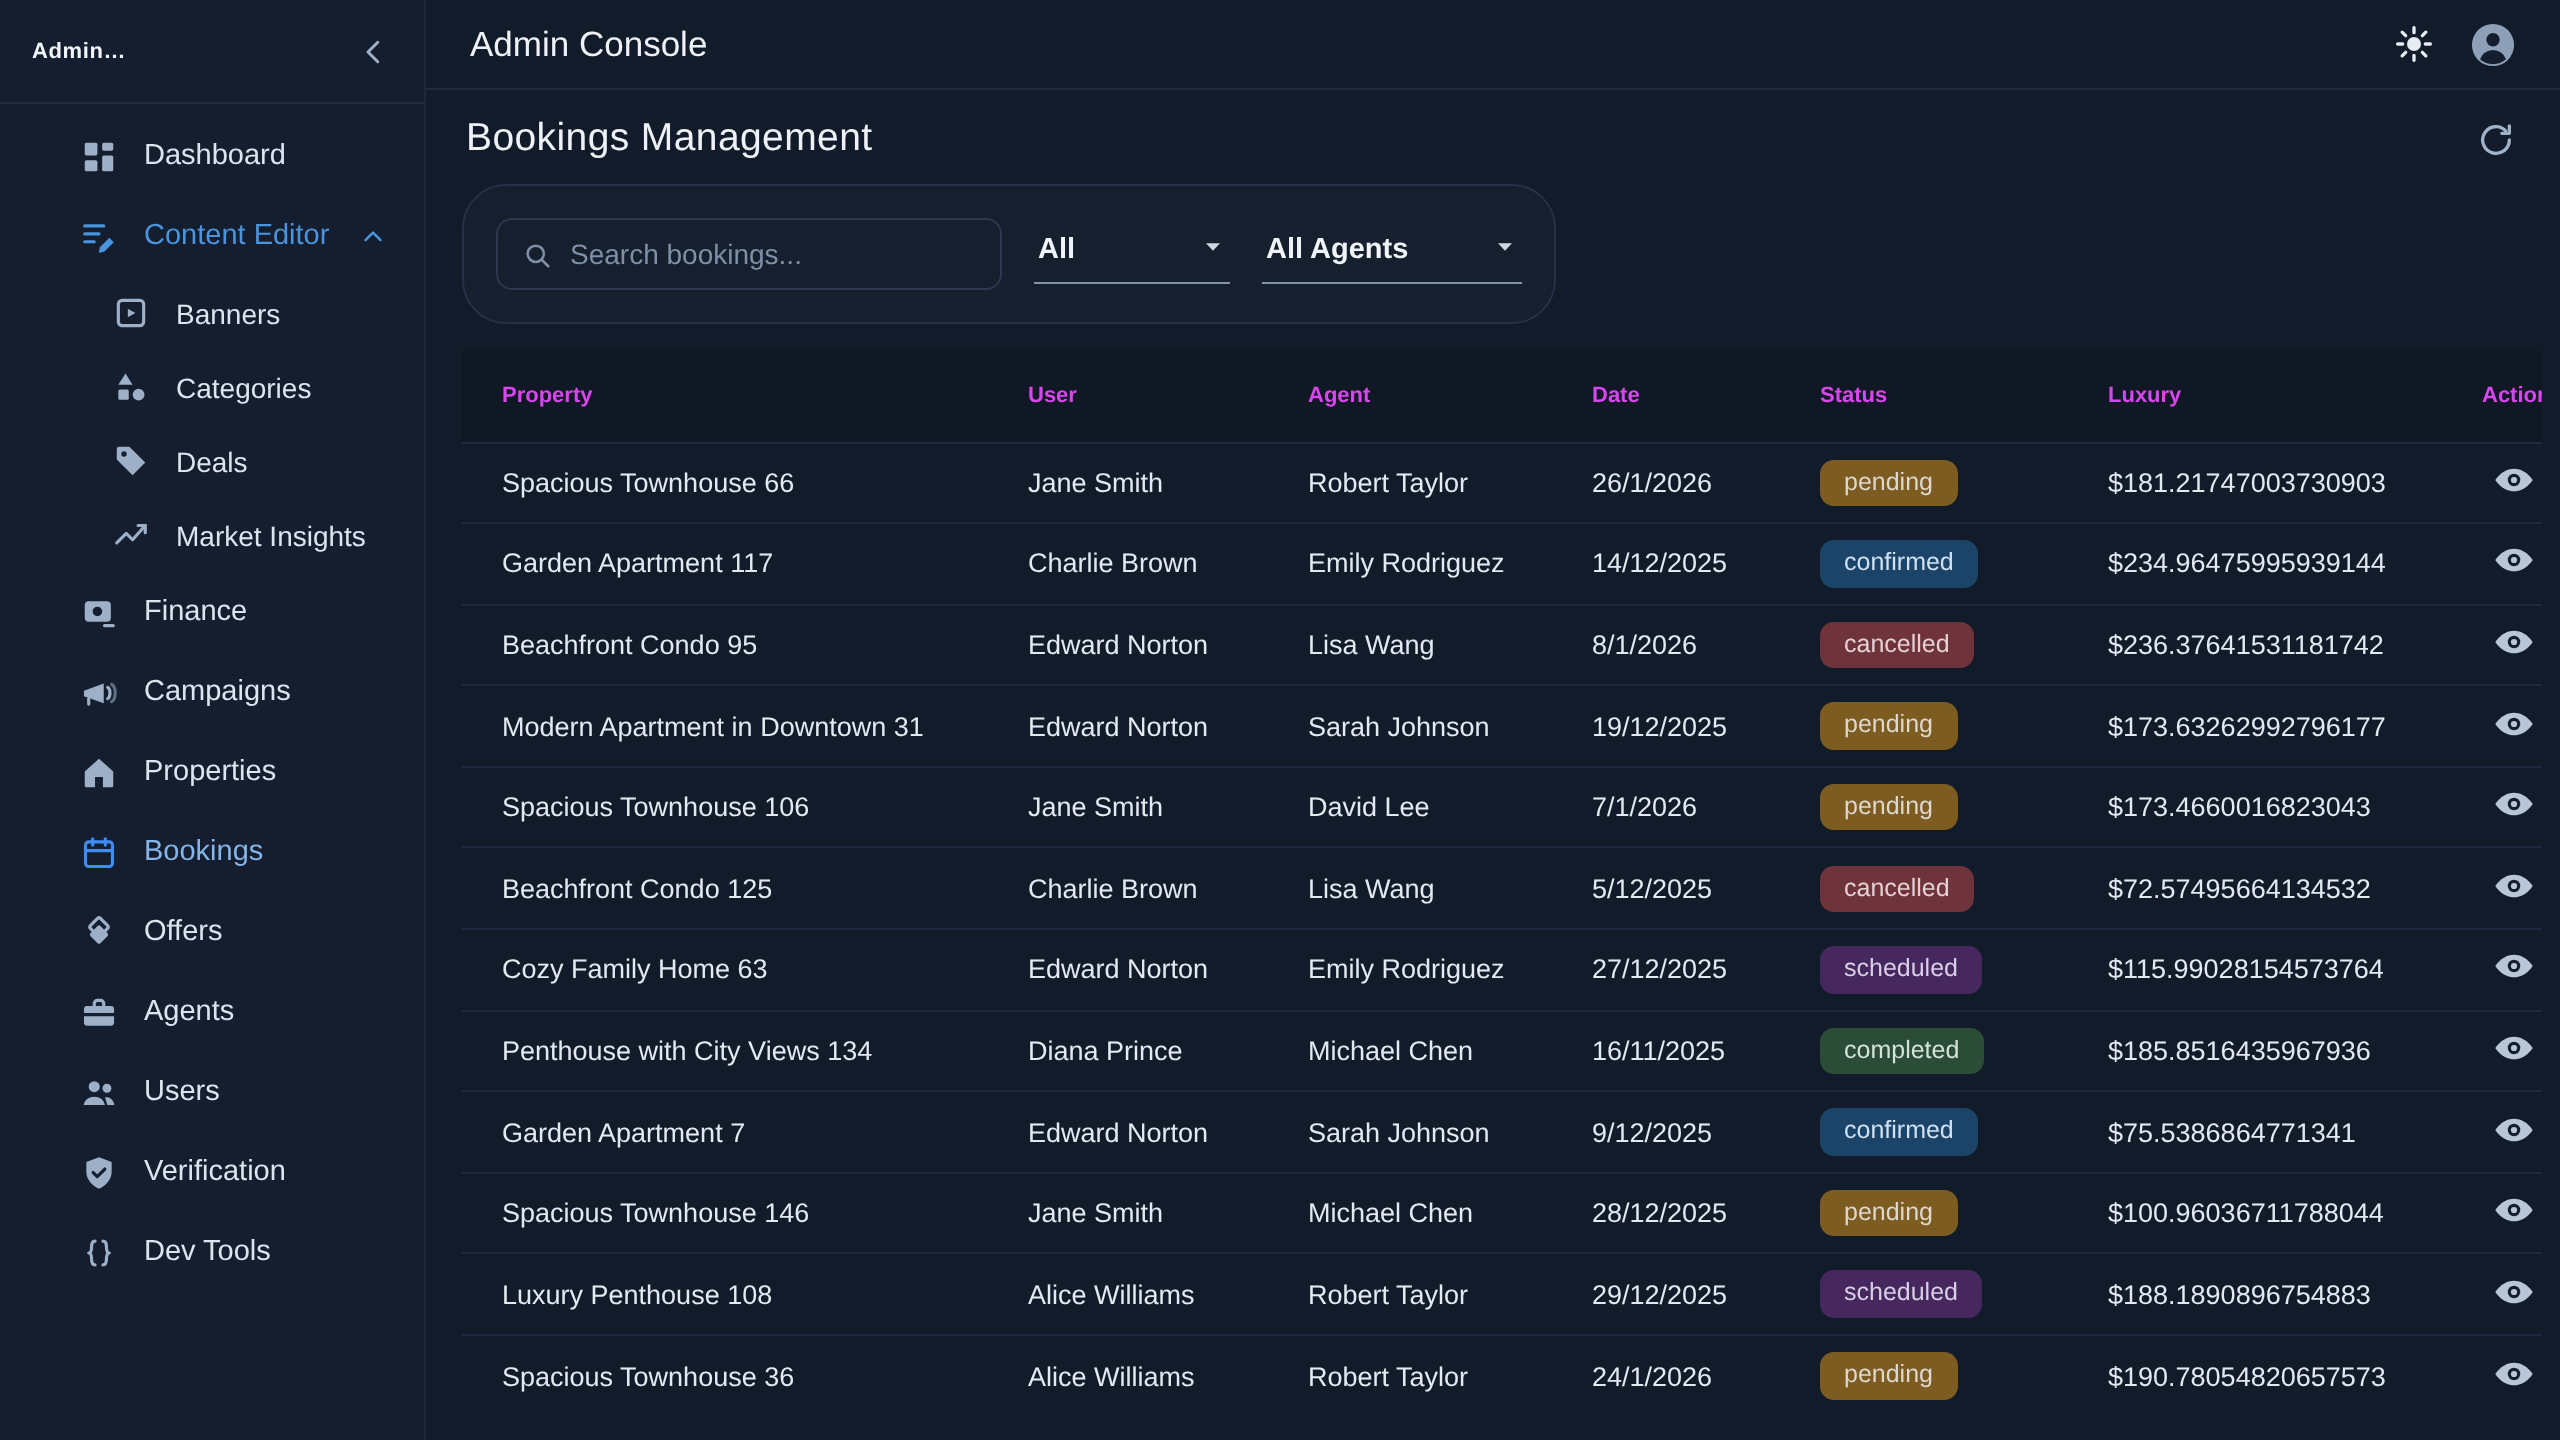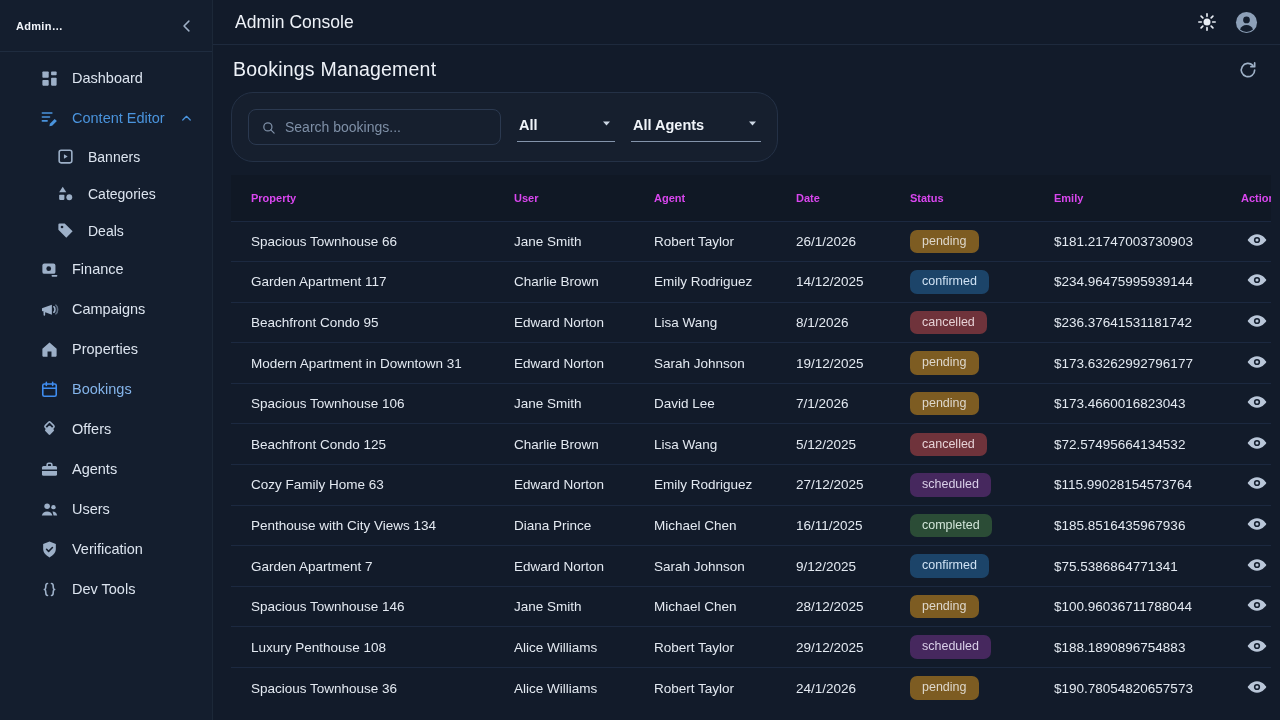--- a/index.html
+++ b/index.html
@@ -160,20 +160,29 @@
         <span>Categories</span>
       </div>
       <div class="nav-item sub">
         <span class="icon">
           <svg viewBox="0 0 24 24" fill="none" stroke="currentColor" stroke-width="2" stroke-linecap="round" stroke-linejoin="round">
             <path d="M3 11V4.5A1.5 1.5 0 0 1 4.5 3H11l10 10-8 8L3 11z" fill="currentColor" stroke="none"></path>
             <circle cx="7.6" cy="7.6" r="1.7" fill="#141e2e" stroke="none"></circle>
           </svg>
         </span>
         <span>Deals</span>
+      </div>
+      <div class="nav-item sub">
+        <span class="icon">
+          <svg viewBox="0 0 24 24" fill="none" stroke="currentColor" stroke-width="2" stroke-linecap="round" stroke-linejoin="round">
+            <path d="M3 17l6-6 4 4 8-9"></path>
+            <path d="M16.5 6H21v4.5"></path>
+          </svg>
+        </span>
+        <span>Market Insights</span>
       </div>
       <div class="nav-item">
         <span class="icon">
           <svg viewBox="0 0 24 24" fill="none" stroke="currentColor" stroke-width="2" stroke-linecap="round" stroke-linejoin="round">
             <rect x="3" y="4.5" width="16.5" height="13" rx="2.5" fill="currentColor" stroke="none"></rect>
             <circle cx="11" cy="11" r="3" fill="#141e2e" stroke="none"></circle>
             <path d="M15.5 20h5.5"></path>
           </svg>
         </span>
         <span>Finance</span>
@@ -323,21 +332,21 @@
             <col style="width:187px">
           <col style="width:80px">
         </colgroup>
         <thead>
           <tr>
               <th class="c-property">Property</th>
               <th class="c-user">User</th>
               <th class="c-agent">Agent</th>
               <th class="c-date">Date</th>
               <th class="c-status">Status</th>
-              <th class="c-amount">Emily</th>
+              <th class="c-amount">Luxury</th>
               <th class="c-actions">Actions</th>
             </tr>
         </thead>
         <tbody>
             <tr>
               <td class="c-property">Spacious Townhouse 66</td>
               <td class="c-user">Jane Smith</td>
               <td class="c-agent">Robert Taylor</td>
               <td class="c-date">26/1/2026</td>
               <td class="c-status"><span class="badge" style="background: rgb(125, 92, 34); color: rgb(222, 216, 205);">pending</span></td>

